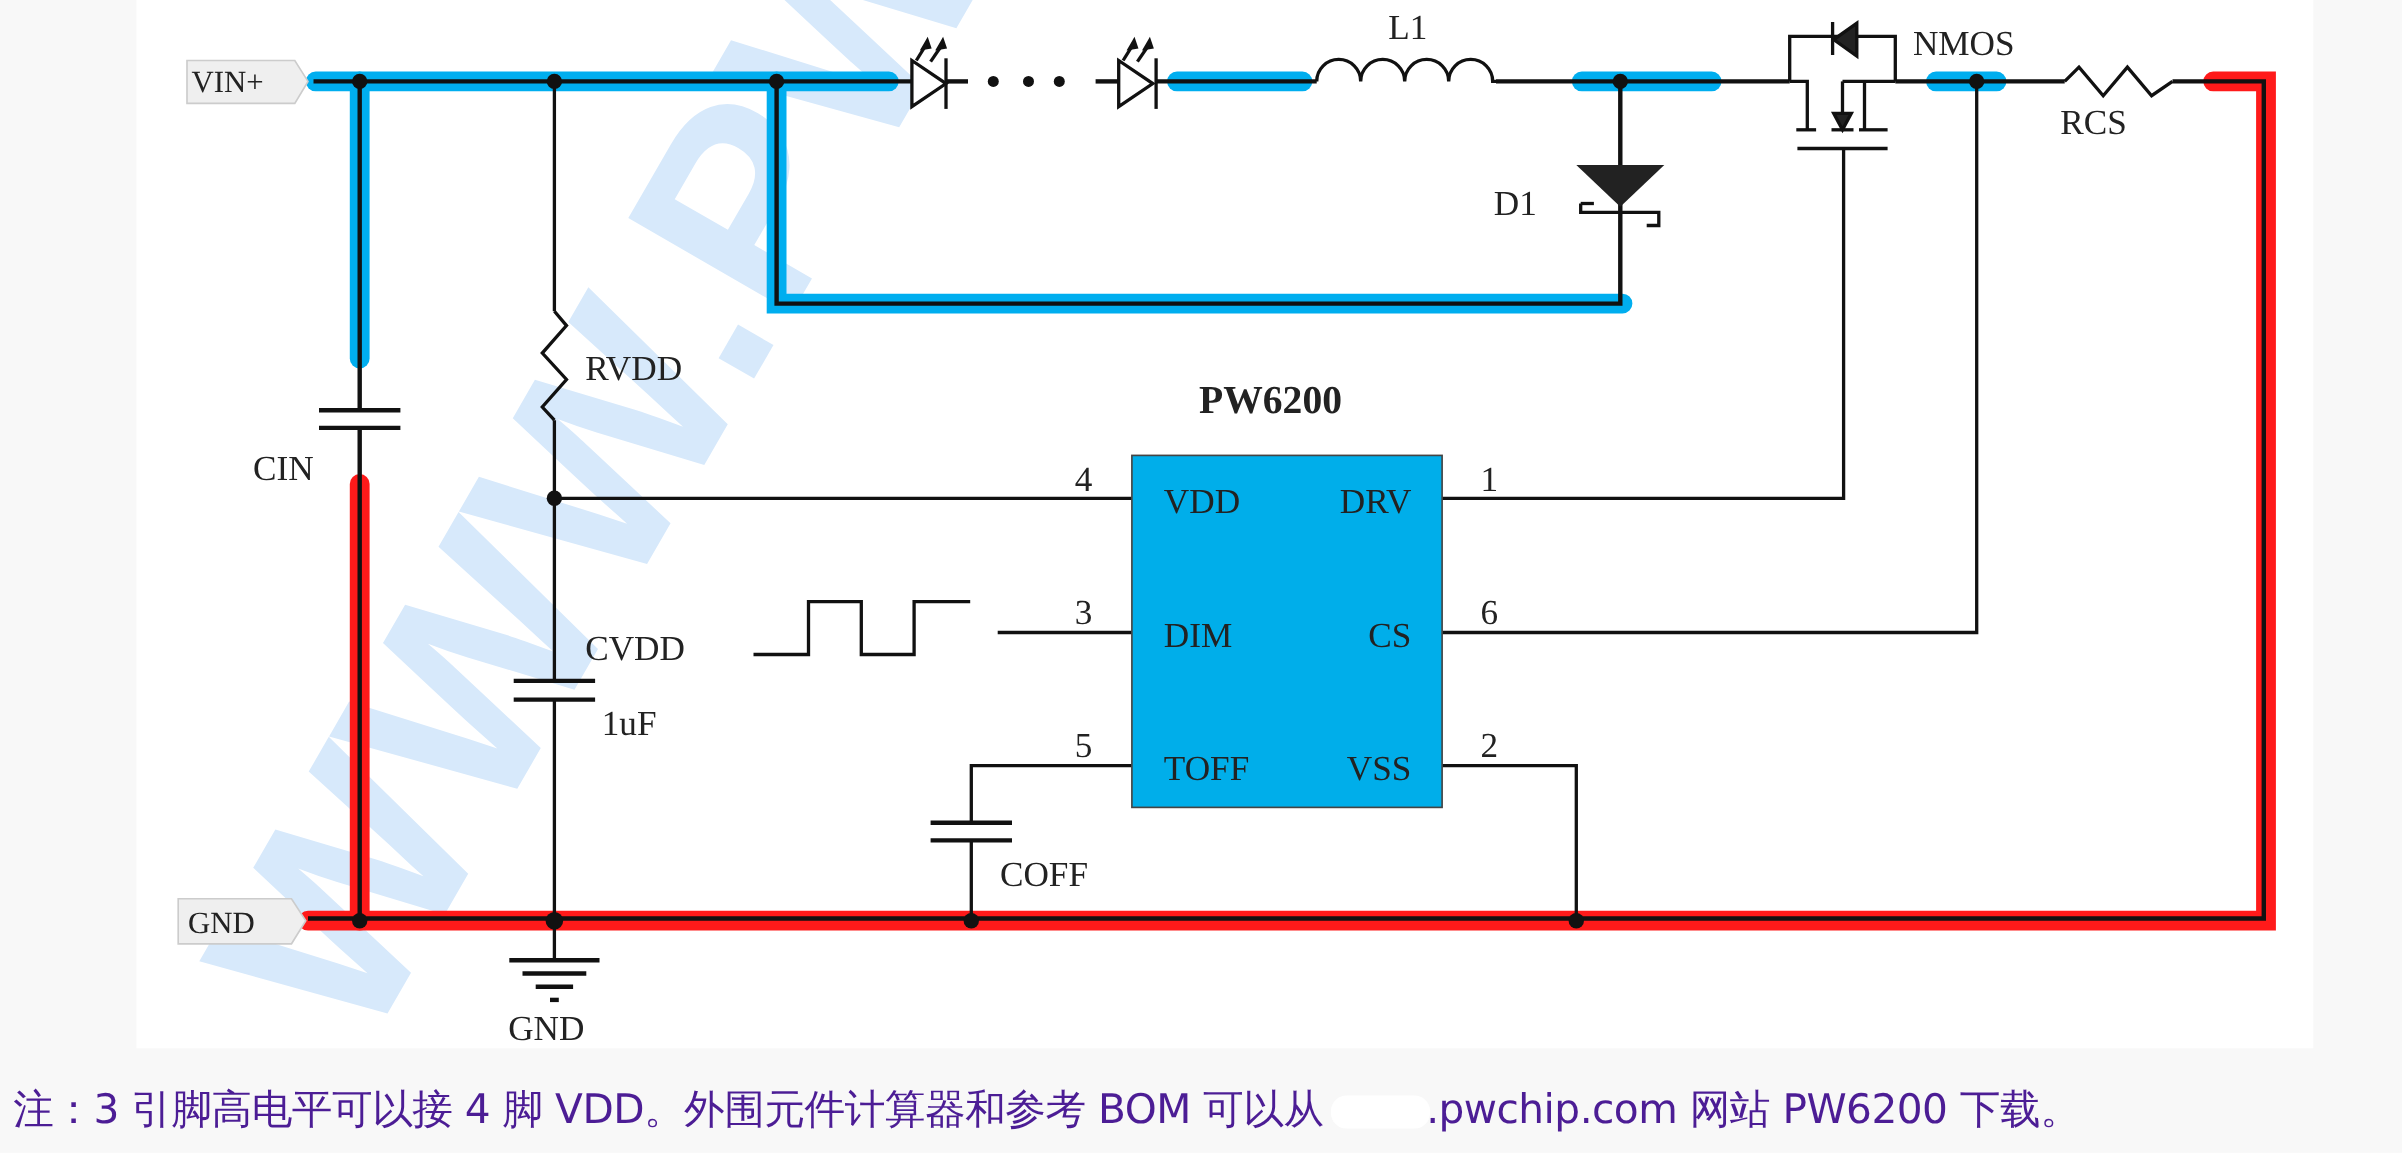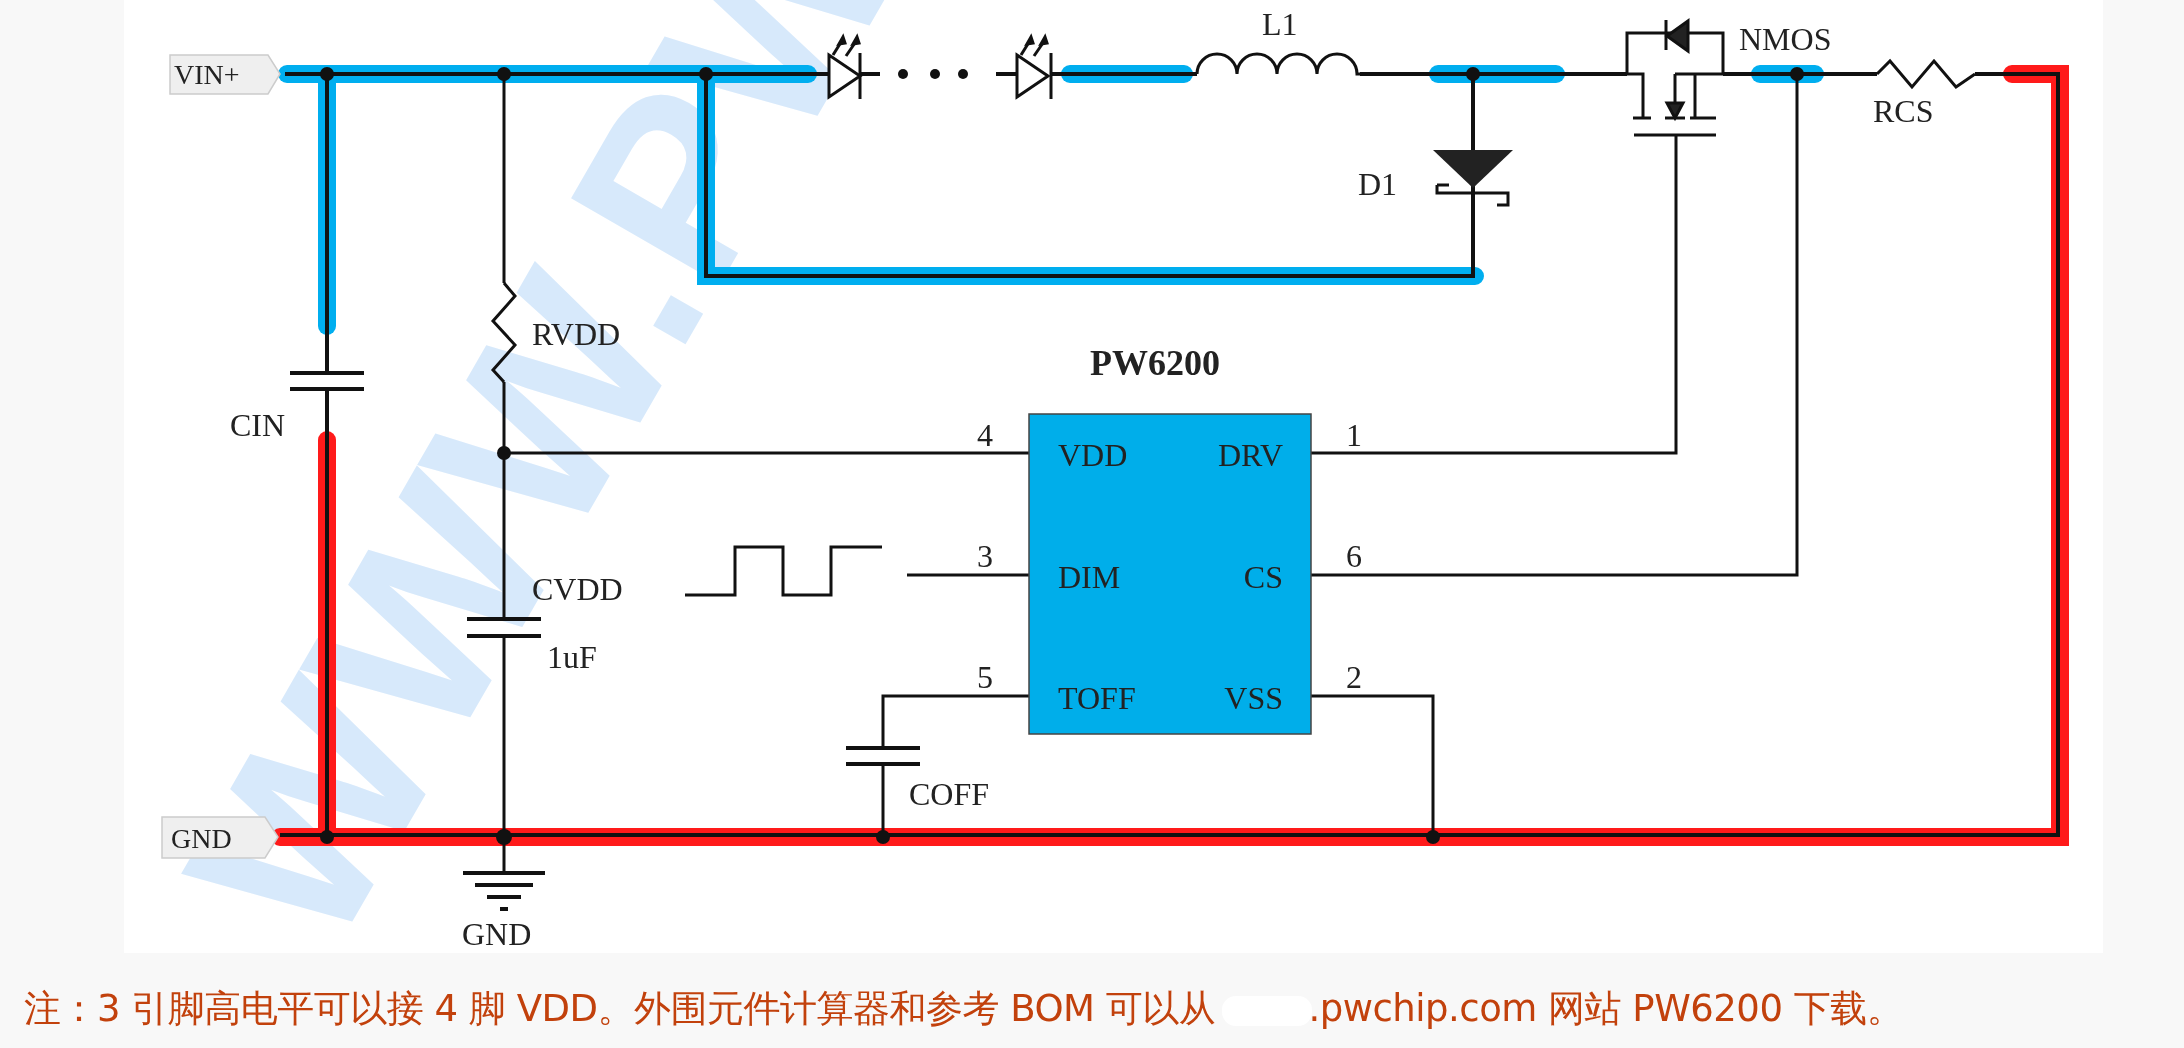--- a/index.html
+++ b/index.html
@@ -1,20 +1,20 @@
 <!DOCTYPE html>
 <html><head>
 <meta charset="utf-8">
 <style>
   html,body{margin:0;padding:0;}
   body{width:2184px;height:1048px;background:#f8f8f8;position:relative;overflow:hidden;font-family:"Liberation Serif",serif;}
   #canvas{position:absolute;left:124px;top:0;width:1979px;height:953px;background:#fff;overflow:hidden;}
   svg{position:absolute;left:0;top:0;}
   .lbl{font-family:"Liberation Serif",serif;fill:#222;}
-  #note{position:absolute;left:24px;top:984px;font-family:"DejaVu Sans","Liberation Sans",sans-serif;font-size:37px;color:#c2410c;white-space:nowrap;letter-spacing:-0.5px;}
+  #note{position:absolute;left:12px;top:984px;font-family:"DejaVu Sans","Liberation Sans",sans-serif;font-size:37px;color:#4c1d95;white-space:nowrap;letter-spacing:-0.5px;}
   #note .blur{display:inline-block;width:90px;height:30px;background:#fff;border-radius:14px;vertical-align:middle;margin:0 -4px;}
 </style>
 </head>
 <body>
 
 <div id="canvas">
 <svg id="sch" width="1979" height="953" viewBox="124 0 1979 953">
 
   <text id="wm" x="0" y="0" font-family="Liberation Sans, sans-serif" font-weight="bold" font-size="250" fill="#d7e9fb" transform="translate(330,960) rotate(-60)">WWW.PWCHIP.COM</text>
 

